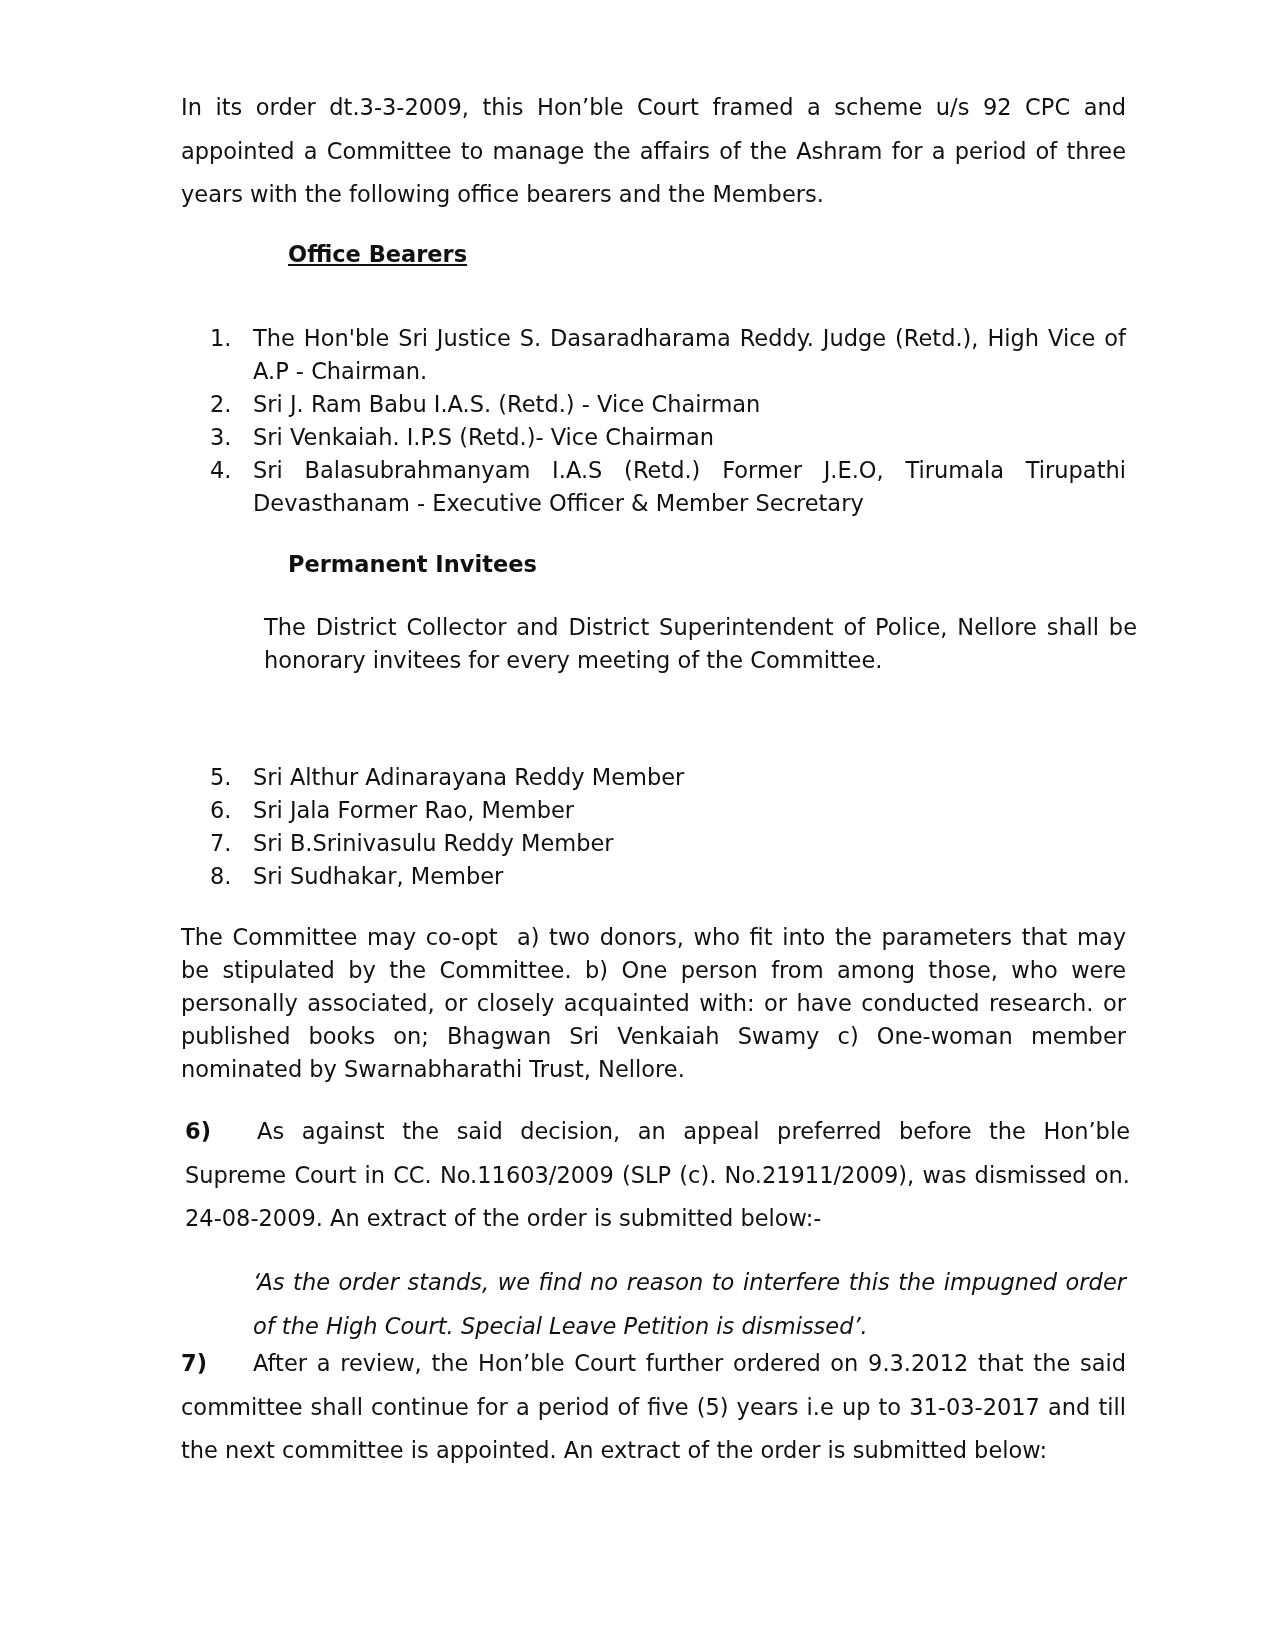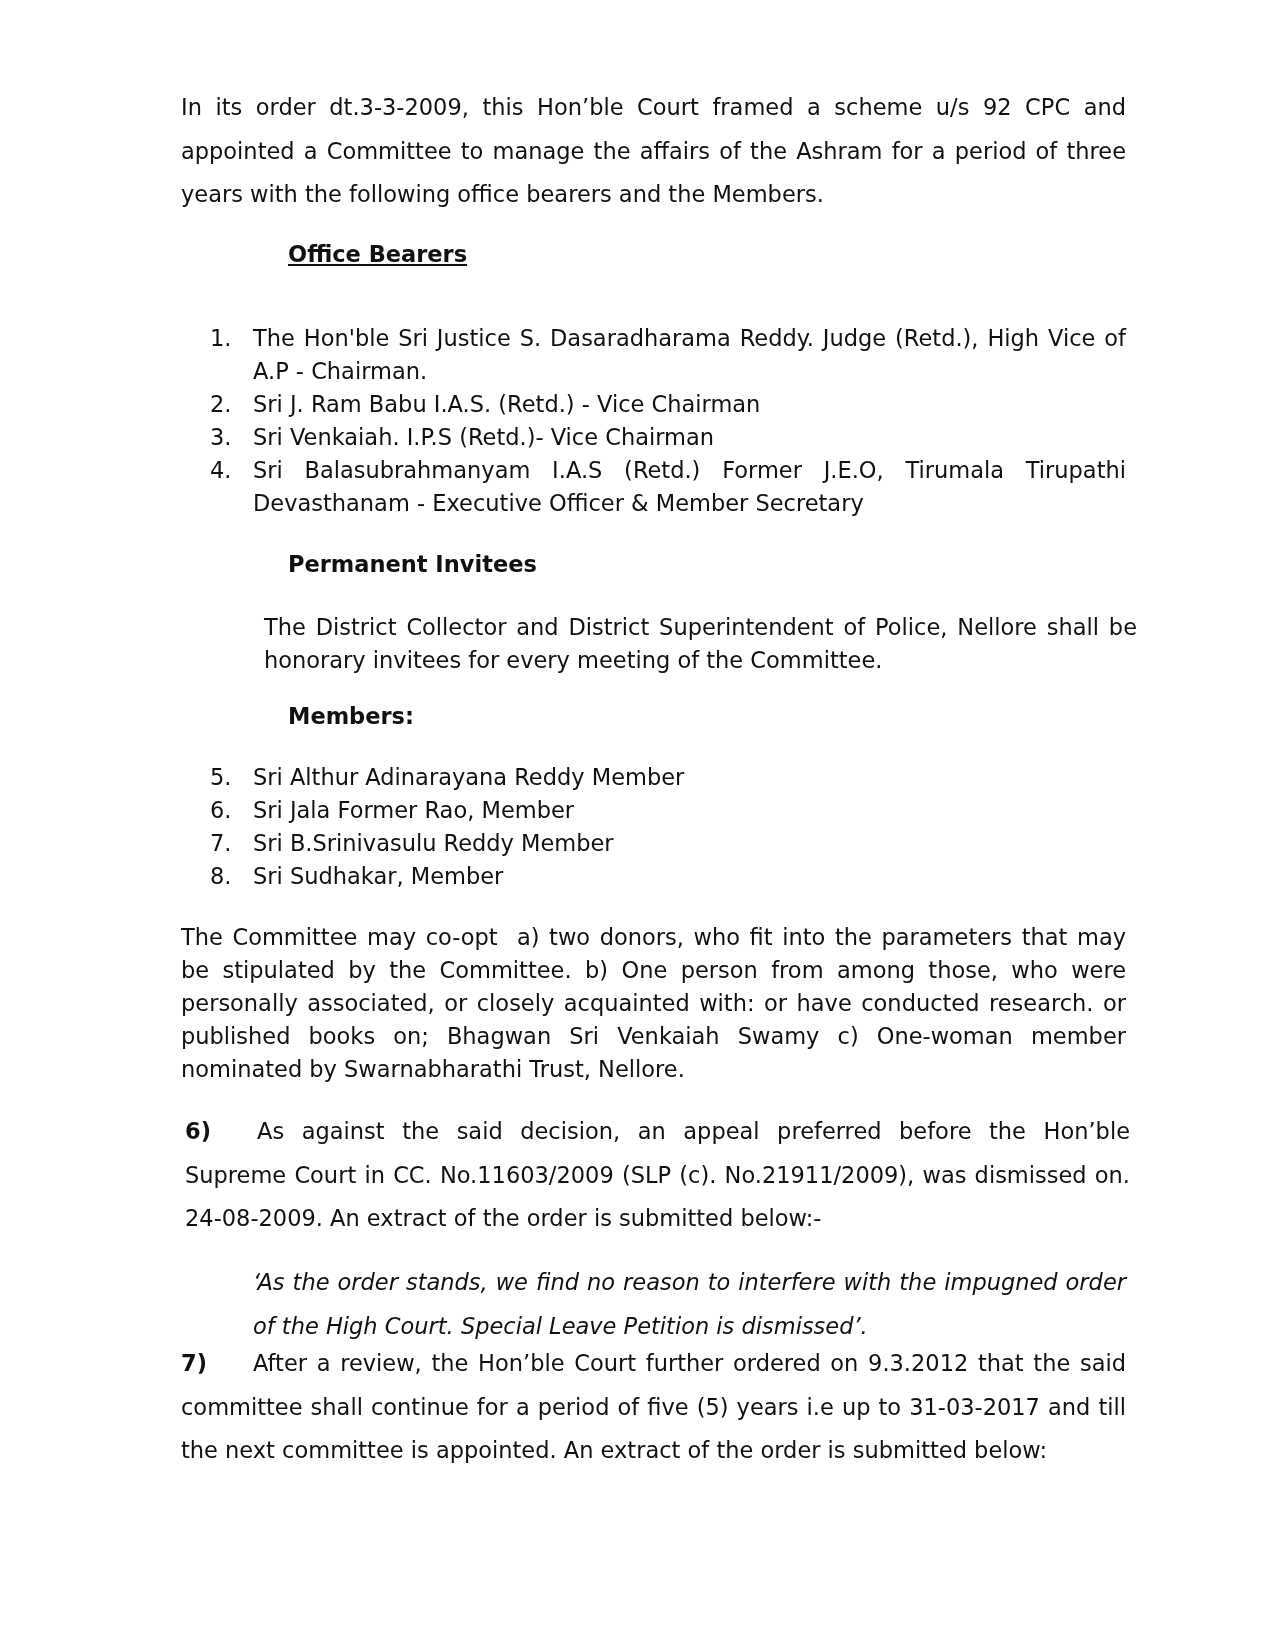--- a/index.html
+++ b/index.html
@@ -45,21 +45,20 @@
     <div class="li">
       <span class="num">4.</span>
       <span class="txt">Sri Balasubrahmanyam I.A.S (Retd.) Former J.E.O, Tirumala Tirupathi Devasthanam - Executive Officer &amp; Member Secretary</span>
     </div>
   </div>
 
   <div class="blk ind heading" style="top:548px; line-height:33px;">Permanent Invitees</div>
 
   <p class="blk ind just ss" style="top:600px; margin:11px;">The District Collector and District Superintendent of Police, Nellore shall be honorary invitees for every meeting of the Committee.</p>
 
-  <div class="blk ind heading" style="top:700px; line-height:33px;">Members:</div>
 
   <div class="list" style="top:761px;">
     <div class="li">
       <span class="num">5.</span>
       <span class="txt">Sri Althur Adinarayana Reddy Member</span>
     </div>
     <div class="li">
       <span class="num">6.</span>
       <span class="txt">Sri Jala Former Rao, Member</span>
     </div>
@@ -70,17 +69,17 @@
     <div class="li">
       <span class="num">8.</span>
       <span class="txt">Sri Sudhakar, Member</span>
     </div>
   </div>
 
   <p class="blk just ss" style="top:921px; margin:0; white-space:pre-wrap;">The Committee may co-opt  a) two donors, who fit into the parameters that may be stipulated by the Committee. b) One person from among those, who were personally associated, or closely acquainted with: or have conducted research. or published books on; Bhagwan Sri Venkaiah Swamy c) One-woman member nominated by Swarnabharathi Trust, Nellore.</p>
 
   <p class="blk just ds" style="top:1106px; margin:4px;"><span class="para-num">6)</span><span>As against the said decision, an appeal preferred before the Hon’ble Supreme Court in CC. No.11603/2009 (SLP (c). No.21911/2009), was dismissed on. 24-08-2009. An extract of the order is submitted below:-</span></p>
 
-  <p class="blk ind just ds italic" style="top:1261px; margin:0;">‘As the order stands, we find no reason to interfere with the impugned order of the High Court. Special Leave Petition is dismissed’.</p>
+  <p class="blk ind just ds italic" style="top:1261px; margin:0;">‘As the order stands, we find no reason to interfere this the impugned order of the High Court. Special Leave Petition is dismissed’.</p>
 
   <p class="blk just ds" style="top:1342px; margin:0;"><span class="para-num">7)</span><span>After a review, the Hon’ble Court further ordered on 9.3.2012 that the said committee shall continue for a period of five (5) years i.e up to 31-03-2017 and till the next committee is appointed. An extract of the order is submitted below:</span></p>
 
 </div>
 
 </body></html>

